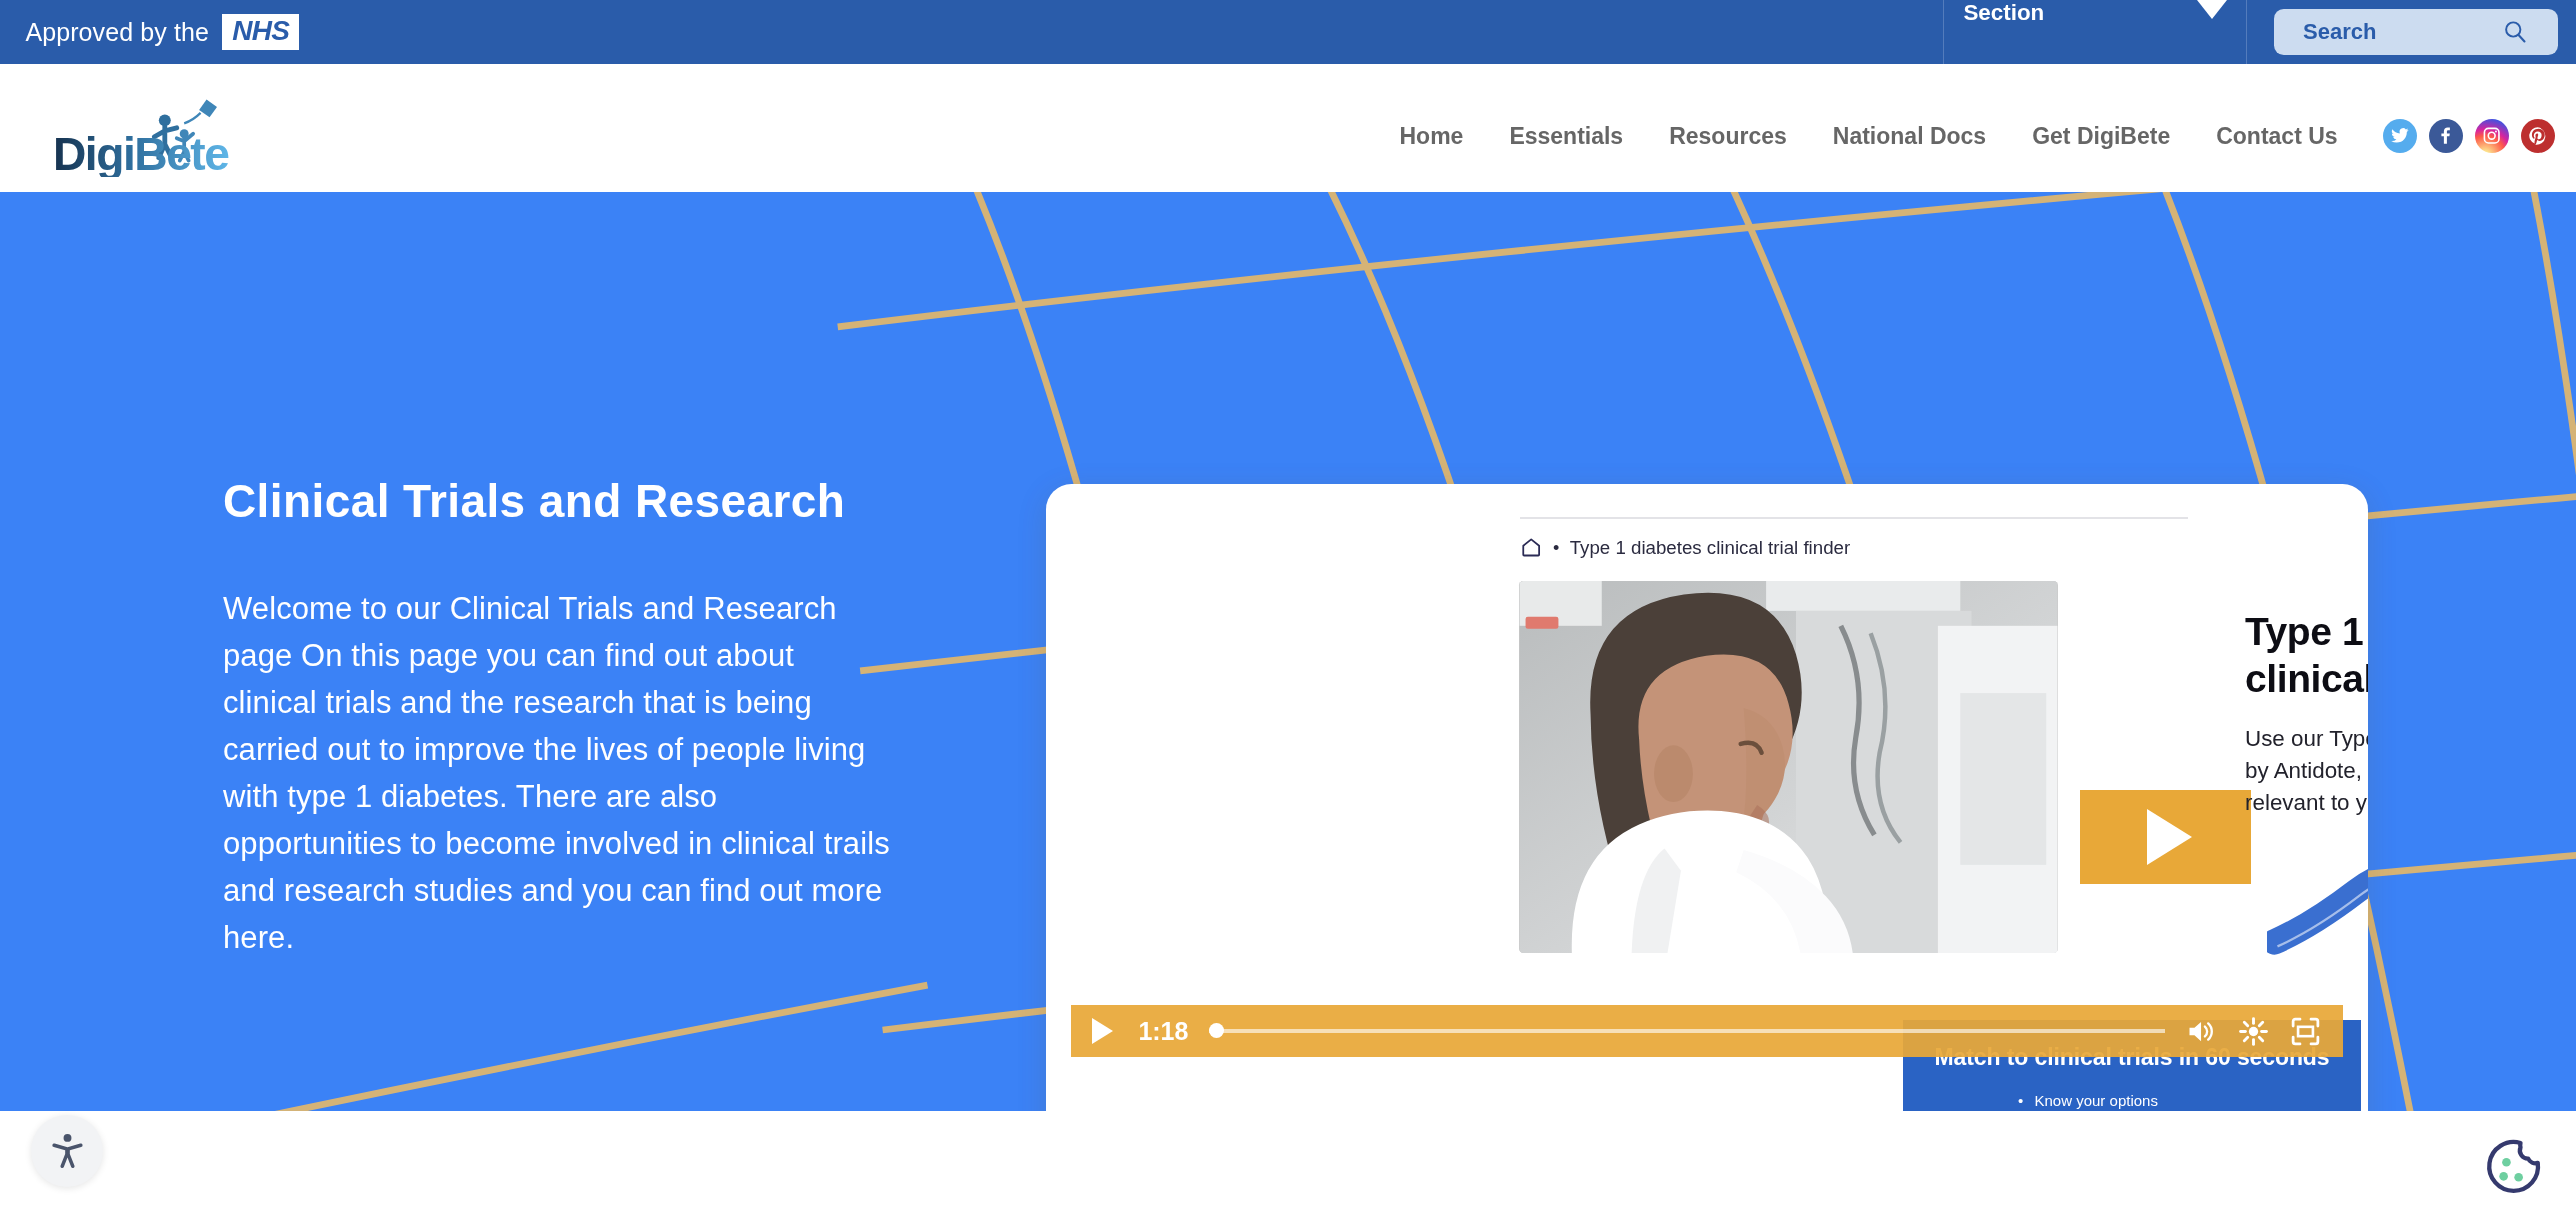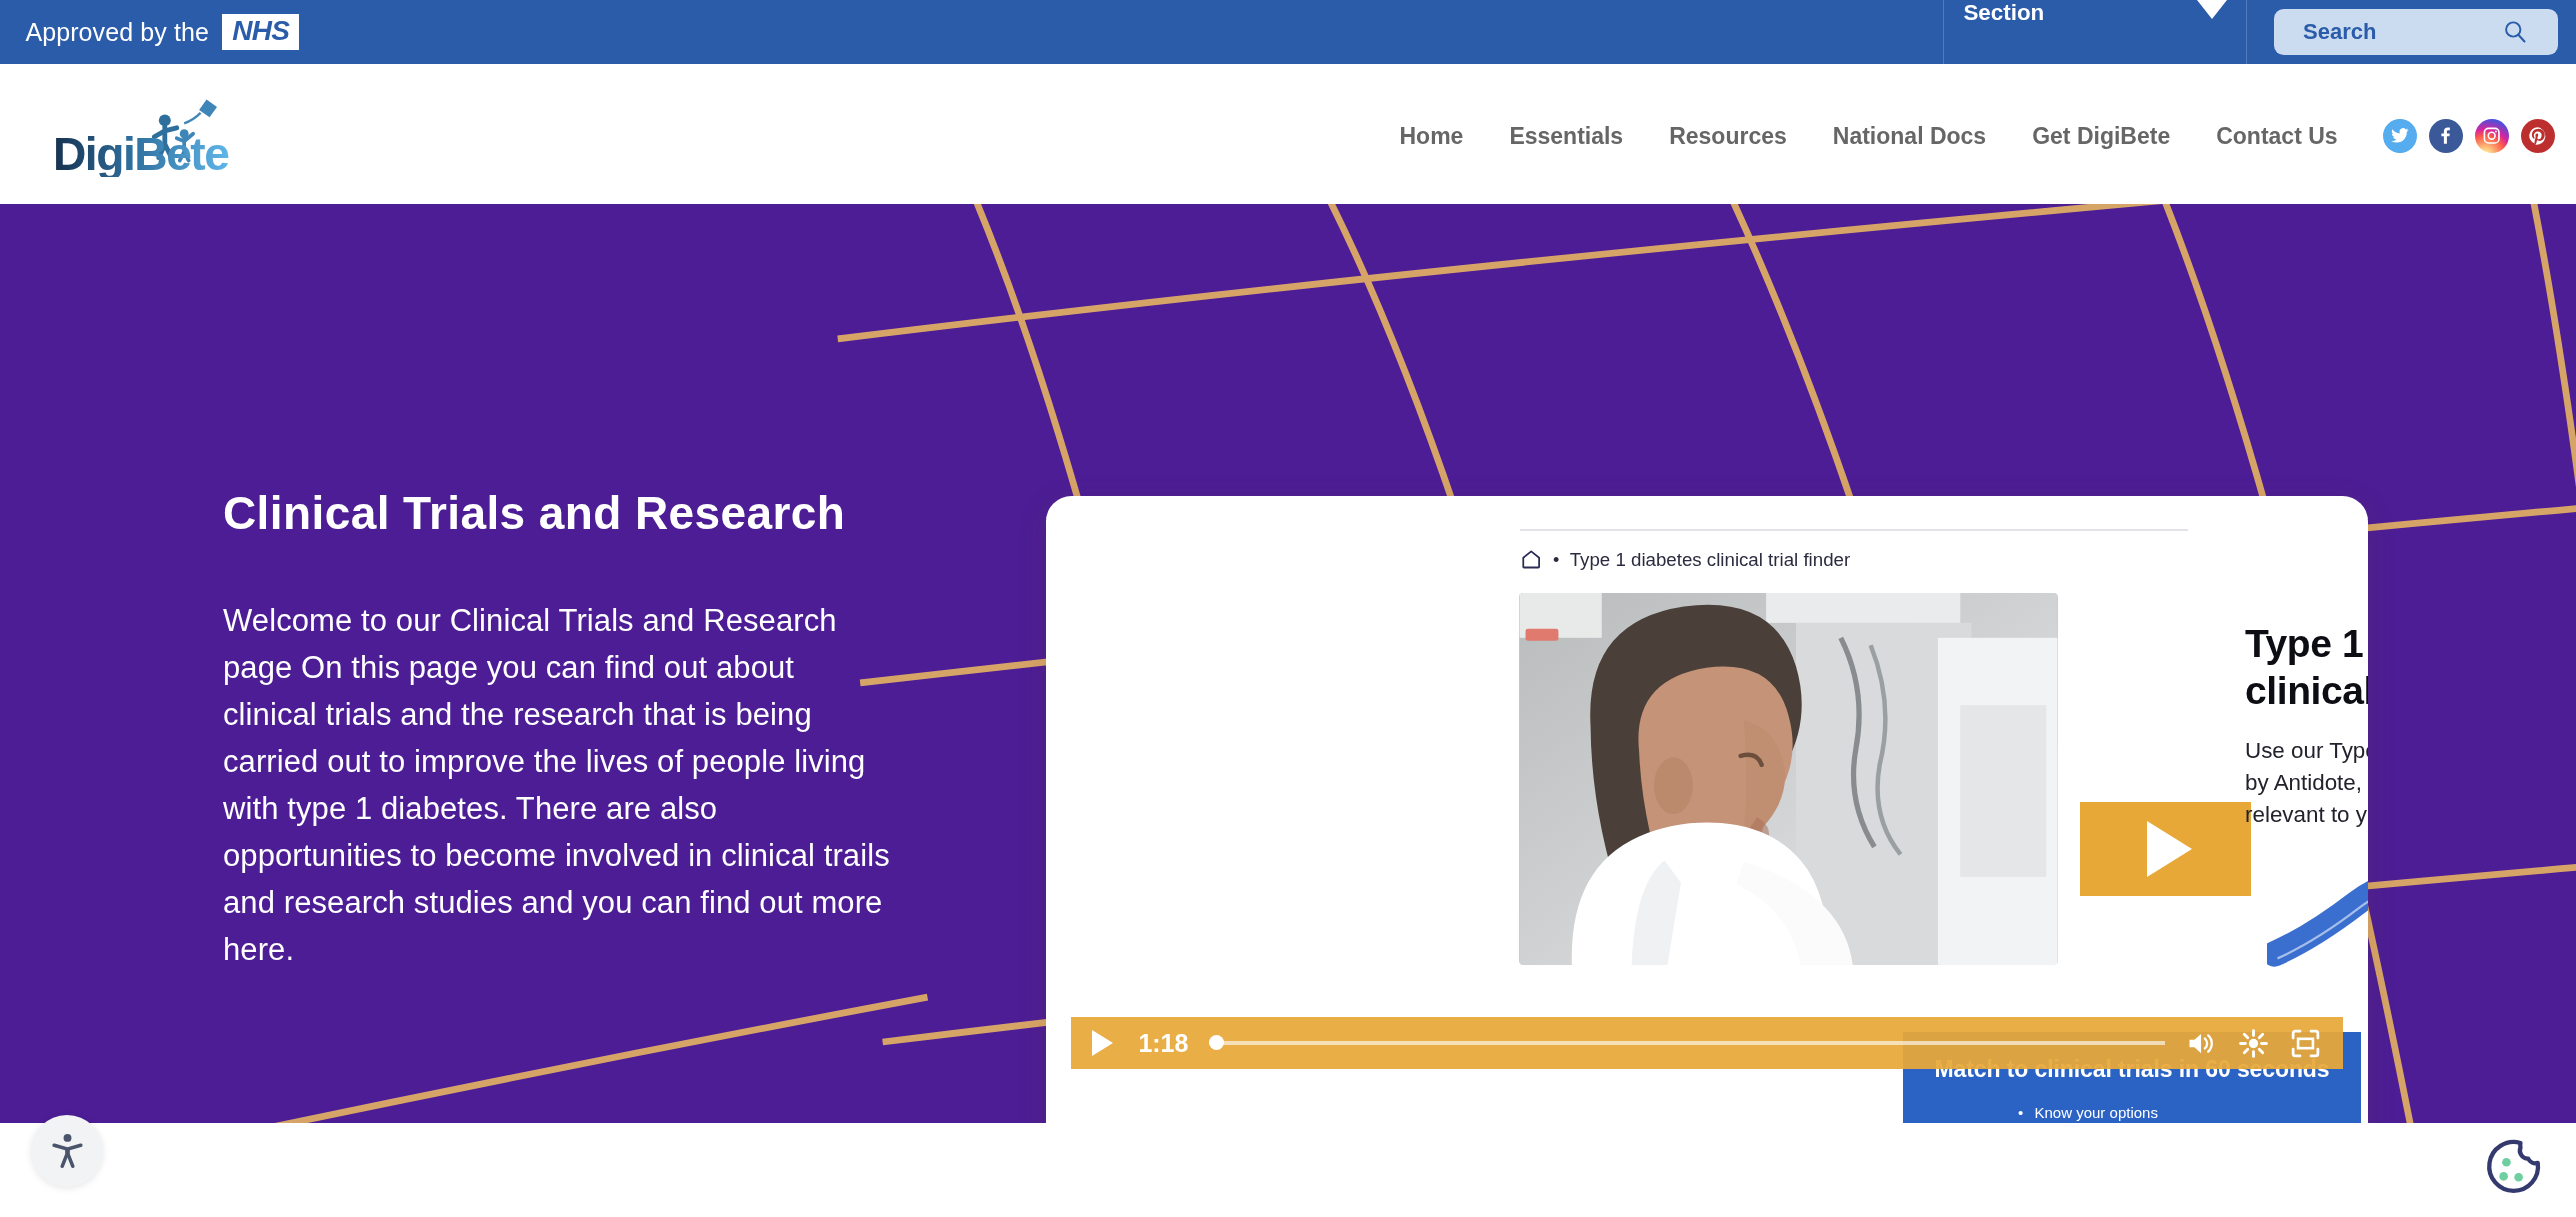--- a/index.html
+++ b/index.html
@@ -66,22 +66,22 @@
   .social { width:34px; height:34px; border-radius:50%; display:flex;
             align-items:center; justify-content:center; cursor:pointer; }
   .social svg { display:block; }
   .s-tw { background:#55acee; }
   .s-fb { background:#3b5998; }
   .s-ig { background:radial-gradient(circle at 30% 107%, #fdf497 0%, #fdf497 5%, #fd5949 45%, #d6249f 60%, #285AEB 90%); }
   .s-pi { background:#bd2f2f; }
 
   
   .hero {
-    position:absolute; top:204px; left:0; width:2576px; height:919px;
-    background:#4c1d95; overflow:hidden;
+    position:absolute; top:192px; left:0; width:2576px; height:919px;
+    background:#3b82f6; overflow:hidden;
   }
   .hero-lines { position:absolute; inset:0; opacity:1; }
   .hero-lines svg { display:block; }
 
   .hero-text {
     position:absolute; left:223px; top:284px; width:673px;
   }
   .hero-title {
     color:#ffffff; font-size:46px; font-weight:bold; letter-spacing:0.4px;
     line-height:1.1; margin-bottom:58px;

